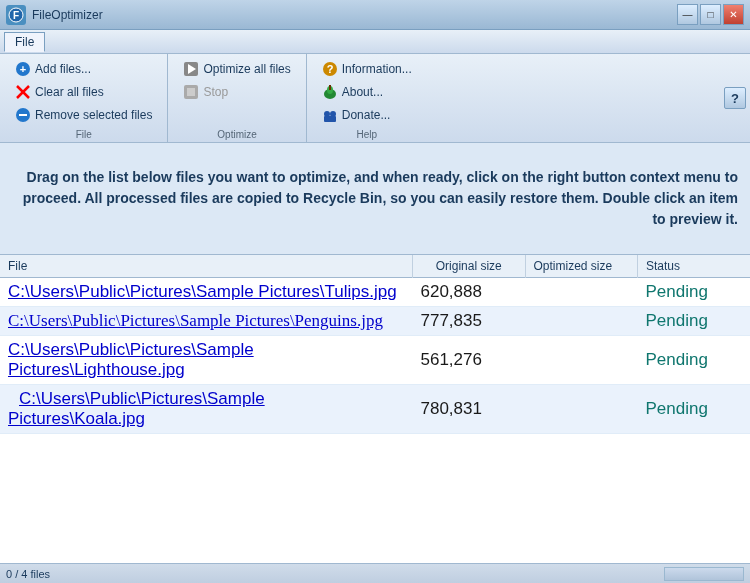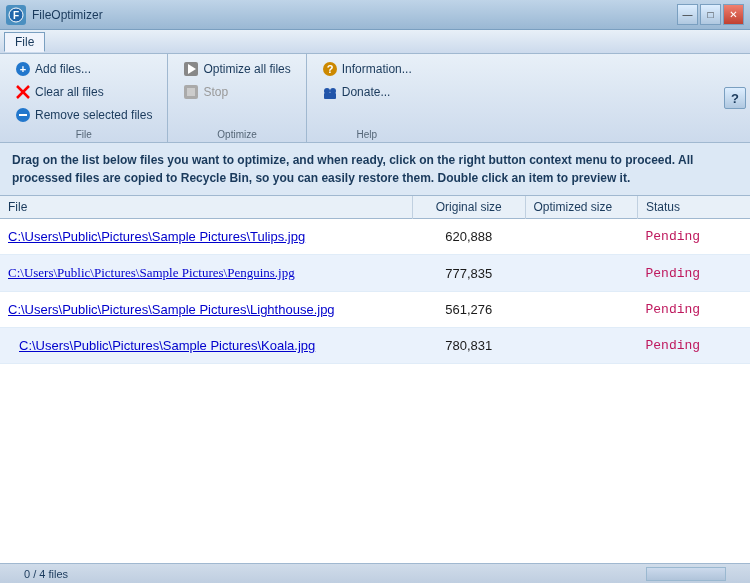--- a/index.html
+++ b/index.html
@@ -120,24 +120,24 @@
       font-weight: bold;
       color: #1a3a5c;
       cursor: pointer;
       border-radius: 2px;
       align-self: center;
     }
 
     
     .info-bar {
       background: #dce8f5;
-      padding: 8px 12px;
+      padding: 24px 12px;
       border-bottom: 1px solid #a0b8d0;
-      text-align: left;
-      font-size: 12px;
+      text-align: right;
+      font-size: 14px;
       color: #1a3a5c;
       font-weight: normal;
       line-height: 1.5;
     }
     .info-bar strong {
       font-weight: bold;
     }
 
     
     .file-table {
@@ -153,49 +153,48 @@
       text-align: left;
       font-size: 12px;
       font-weight: normal;
       color: #1a3a5c;
       border-right: 1px solid #c0d0e0;
     }
     .file-table th:last-child {
       border-right: none;
     }
     .file-table td {
-      padding: 10px 8px;
-      font-size: 13px;
+      padding: 4px 8px;
+      font-size: 17px;
       color: #003399;
       border-bottom: 1px solid #e0ecf8;
     }
     .file-table td.num {
       color: #1a1a1a;
-      text-align: center;
+      text-align: left;
     }
     .file-table td.status {
-      color: #be185d;
-      font-family: Liberation Mono, monospace;
+      color: #0f766e;
     }
     .file-table tr.alt {
       background: #eaf2fc;
     }
 
     
     .status-bar {
       position: absolute;
       bottom: 0;
       left: 0;
       right: 0;
       height: 20px;
       background: linear-gradient(to bottom, #d0dcea, #bfcee0);
       border-top: 1px solid #a0b8d0;
       display: flex;
       align-items: center;
-      padding: 0 24px;
+      padding: 0 6px;
       font-size: 11px;
       color: #1a3a5c;
       justify-content: space-between;
     }
     .status-bar-right {
       width: 80px;
       height: 14px;
       background: linear-gradient(to bottom, #ccdaec, #b0c4da);
       border: 1px solid #9ab8d0;
     }
@@ -320,20 +319,30 @@
     <div class="tg">
       <div class="tg-btns">
         <button class="toolbar-btn">
           <span class="btn-icon">
             <svg width="16" height="16" viewBox="0 0 16 16">
               <circle cx="8" cy="8" r="7" fill="#cc8800"></circle>
               <text x="8" y="12" text-anchor="middle" fill="white" font-size="11" font-weight="bold">?</text>
             </svg>
           </span>
           <span>Information...</span>
+        </button>
+        <button class="toolbar-btn">
+          <span class="btn-icon">
+            <svg width="16" height="16" viewBox="0 0 16 16">
+              <ellipse cx="8" cy="10" rx="6" ry="5" fill="#228833"></ellipse>
+              <ellipse cx="8" cy="6" rx="3" ry="4" fill="#33aa44"></ellipse>
+              <rect x="7" y="1" width="2" height="5" fill="#663300"></rect>
+            </svg>
+          </span>
+          <span>About...</span>
         </button>
         <button class="toolbar-btn">
           <span class="btn-icon">
             <svg width="16" height="16" viewBox="0 0 16 16">
               <circle cx="5" cy="7" r="3" fill="#2255aa"></circle>
               <circle cx="11" cy="7" r="3" fill="#2255aa"></circle>
               <rect x="2" y="9" width="12" height="6" rx="1" fill="#2255aa"></rect>
             </svg>
           </span>
           <span>Donate...</span>

